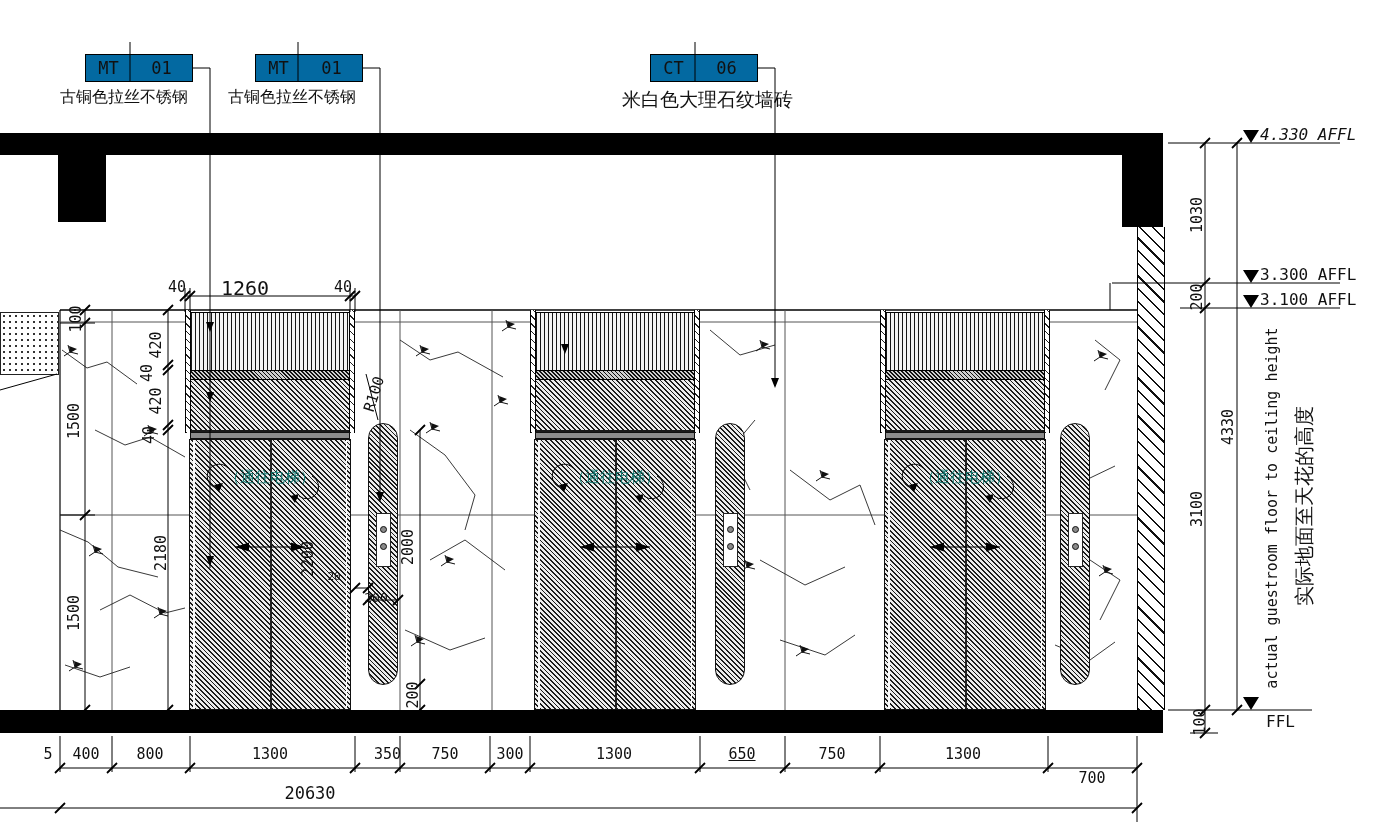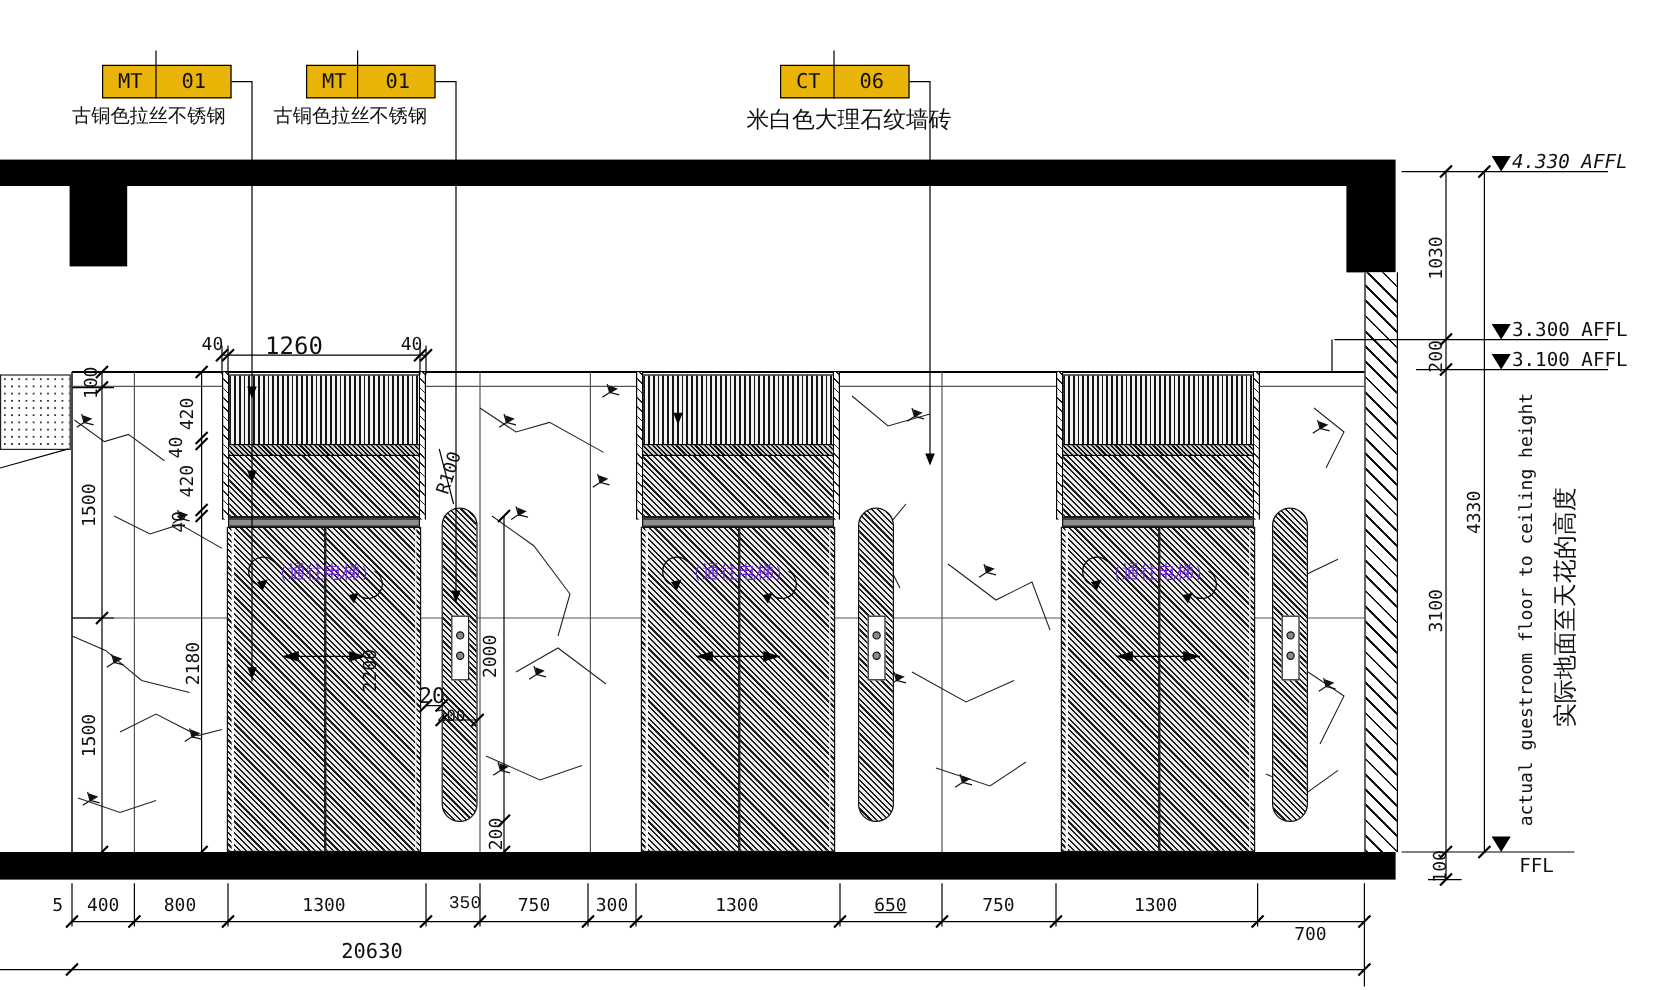--- a/index.html
+++ b/index.html
@@ -28,29 +28,29 @@
      background:repeating-linear-gradient(45deg,#1c1c1c 0,#1c1c1c 1.3px,#ececec 1.3px,#ececec 3.4px);
      border-top:1px solid #000;border-bottom:2px solid #1a1a1a;box-sizing:border-box;}
   .rail{position:absolute;left:5px;right:5px;top:122px;height:7px;background:#8d8d8d;
      border:1px solid #111;box-sizing:border-box;}
   .leaves{position:absolute;left:4px;right:4px;top:129px;bottom:0;
      background:repeating-linear-gradient(45deg,#1c1c1c 0,#1c1c1c 1.3px,#ececec 1.3px,#ececec 3.4px);
      border:1.5px solid #111;box-sizing:border-box;}
   .gap{position:absolute;top:0;bottom:0;width:1.5px;background:#fafafa;}
   .centerline{position:absolute;top:0;bottom:0;left:50%;width:2px;background:#222;}
   .door-label{position:absolute;top:158px;left:50%;width:140px;margin-left:-70px;text-align:center;
-     font-size:15px;color:#6d28d9;font-family:"DejaVu Sans", sans-serif;}
+     font-size:15px;color:#0f766e;font-family:"DejaVu Sans", sans-serif;}
   
   .pill{position:absolute;top:423px;width:30px;height:262px;border-radius:15px;
      background:repeating-linear-gradient(45deg,#1c1c1c 0,#1c1c1c 1.3px,#ececec 1.3px,#ececec 3.4px);
      border:1.5px solid #111;box-sizing:border-box;}
   .plate{position:absolute;left:7px;top:89px;width:13px;height:52px;background:#fff;border:1px solid #222;}
   .btn{position:absolute;left:2.5px;width:7px;height:7px;border-radius:50%;background:#8a8a8a;border:1px solid #111;box-sizing:border-box;}
   
-  .tagbox{position:absolute;top:54px;width:108px;height:28px;border:1.5px solid #000;background:#eab308;
+  .tagbox{position:absolute;top:54px;width:108px;height:28px;border:1.5px solid #000;background:#0369a1;
      display:flex;box-sizing:border-box;}
   .tagcell{flex:0 0 45px;display:flex;align-items:center;justify-content:center;font-size:17px;}
   .tagcell.num{flex:1;}
   .taglabel{position:absolute;top:87px;height:22px;font-size:16px;font-family:"DejaVu Sans", sans-serif;white-space:nowrap;}
   
   .dim{position:absolute;font-size:15px;white-space:nowrap;color:#111;}
   .c{text-align:center;}
   .rot{transform:rotate(-90deg);transform-origin:center;}
   .lvl{position:absolute;font-size:16px;white-space:nowrap;}
   .note{position:absolute;white-space:nowrap;transform:rotate(-90deg);transform-origin:center;text-align:center;}
@@ -324,21 +324,21 @@
 
   <div class="dim c rot" style="left:126px;top:336px;width:60px;">420</div>
   <div class="dim c rot" style="left:117px;top:364px;width:60px;">40</div>
   <div class="dim c rot" style="left:126px;top:392px;width:60px;">420</div>
   <div class="dim c rot" style="left:119px;top:426px;width:60px;">40</div>
   <div class="dim c rot" style="left:131px;top:544px;width:60px;">2180</div>
 
   <div class="dim c rot" style="left:278px;top:550px;width:60px;">2200</div>
   <div class="dim c rot" style="left:378px;top:538px;width:60px;">2000</div>
   <div class="dim c rot" style="left:383px;top:686px;width:60px;">200</div>
-  <div class="dim c" style="left:348px;top:570px;width:24px;font-size:18px;">20</div>
+  <div class="dim c" style="left:322px;top:570px;width:24px;font-size:11px;">20</div>
   <div class="dim c" style="left:358px;top:590px;width:36px;font-size:13px;">200</div>
   <div class="dim c" style="left:348px;top:385px;width:52px;transform:rotate(-72deg);transform-origin:center;">R100</div>
 
   <div class="dim c rot" style="left:1167px;top:206px;width:60px;">1030</div>
   <div class="dim c rot" style="left:1167px;top:288px;width:60px;">200</div>
   <div class="dim c rot" style="left:1167px;top:500px;width:60px;">3100</div>
   <div class="dim c rot" style="left:1170px;top:713px;width:60px;">100</div>
   <div class="dim c rot" style="left:1198px;top:418px;width:60px;">4330</div>
 
   <div class="lvl" style="left:1260px;top:125px;font-style:italic;">4.330 AFFL</div>
@@ -346,21 +346,21 @@
   <div class="lvl" style="left:1260px;top:290px;">3.100 AFFL</div>
   <div class="lvl" style="left:1266px;top:712px;">FFL</div>
 
   <div class="note" style="left:1077px;top:499px;width:390px;height:18px;font-size:15px;">actual guestroom floor to ceiling height</div>
   <div class="note" style="left:1187px;top:495px;width:230px;height:22px;font-size:20px;font-family:'DejaVu Sans',sans-serif;">实际地面至天花的高度</div>
 
   <div class="dim c" style="left:42px;top:745px;width:12px;">5</div>
   <div class="dim c" style="left:64px;top:745px;width:44px;">400</div>
   <div class="dim c" style="left:128px;top:745px;width:44px;">800</div>
   <div class="dim c" style="left:244px;top:745px;width:52px;">1300</div>
-  <div class="dim c" style="left:356px;top:745px;width:63px;font-family:Liberation Mono, monospace;">350</div>
+  <div class="dim c" style="left:356px;top:745px;width:63px;">350</div>
   <div class="dim c" style="left:423px;top:745px;width:44px;">750</div>
   <div class="dim c" style="left:488px;top:745px;width:44px;">300</div>
   <div class="dim c" style="left:588px;top:745px;width:52px;">1300</div>
   <div class="dim c" style="left:720px;top:745px;width:44px;text-decoration:underline;">650</div>
   <div class="dim c" style="left:810px;top:745px;width:44px;">750</div>
   <div class="dim c" style="left:937px;top:745px;width:52px;">1300</div>
   <div class="dim c" style="left:1070px;top:769px;width:44px;">700</div>
   <div class="dim c" style="left:270px;top:783px;width:80px;font-size:17px;">20630</div>
 
 </div>

